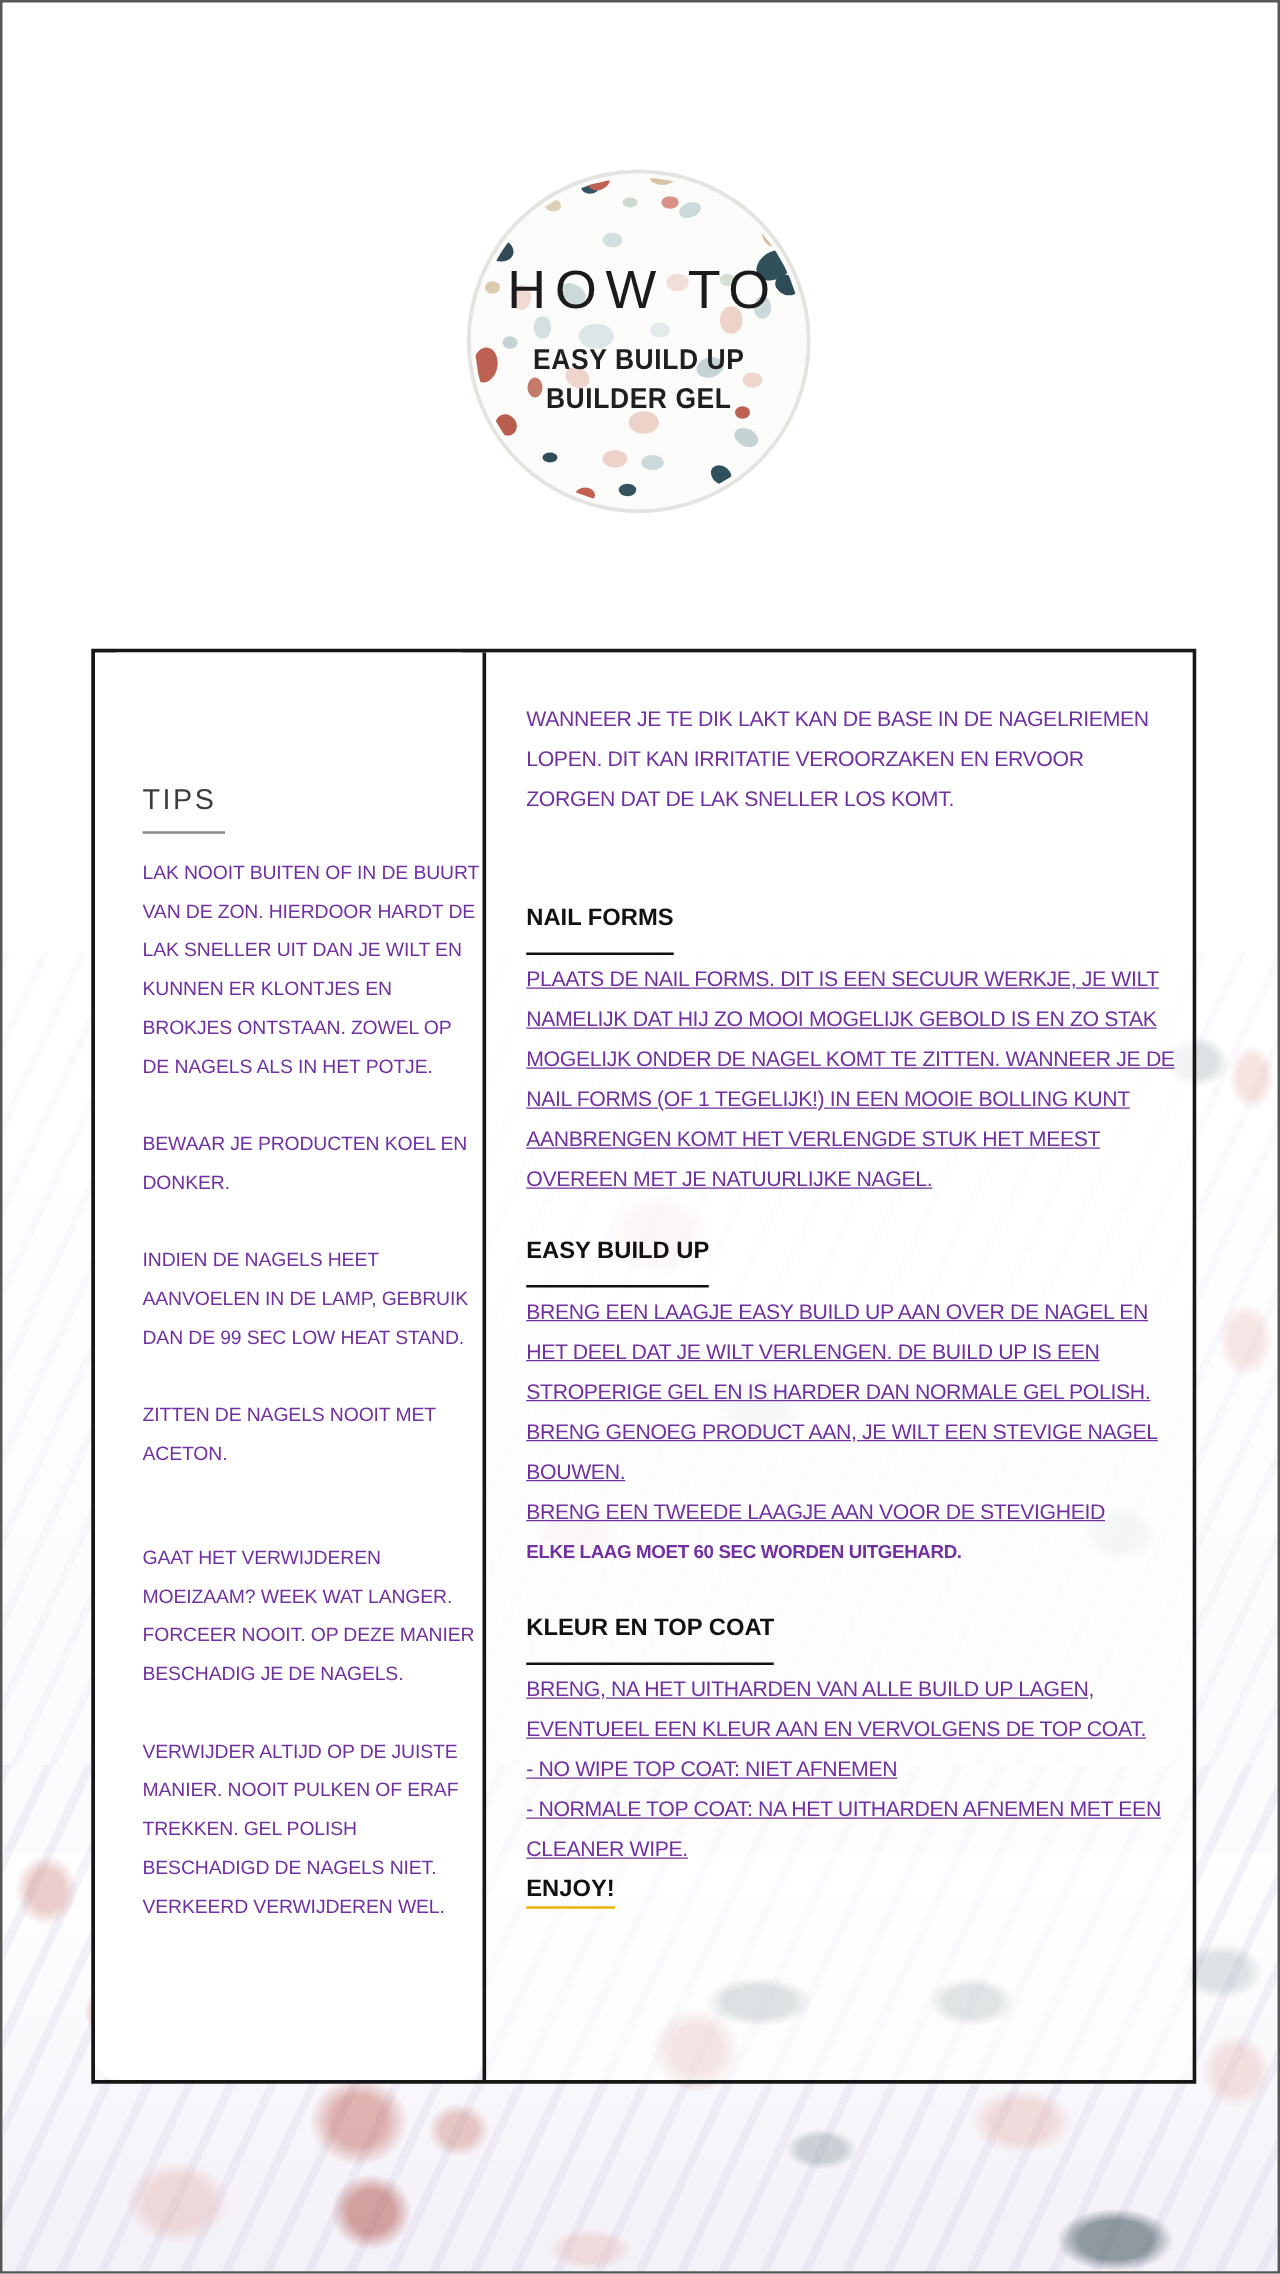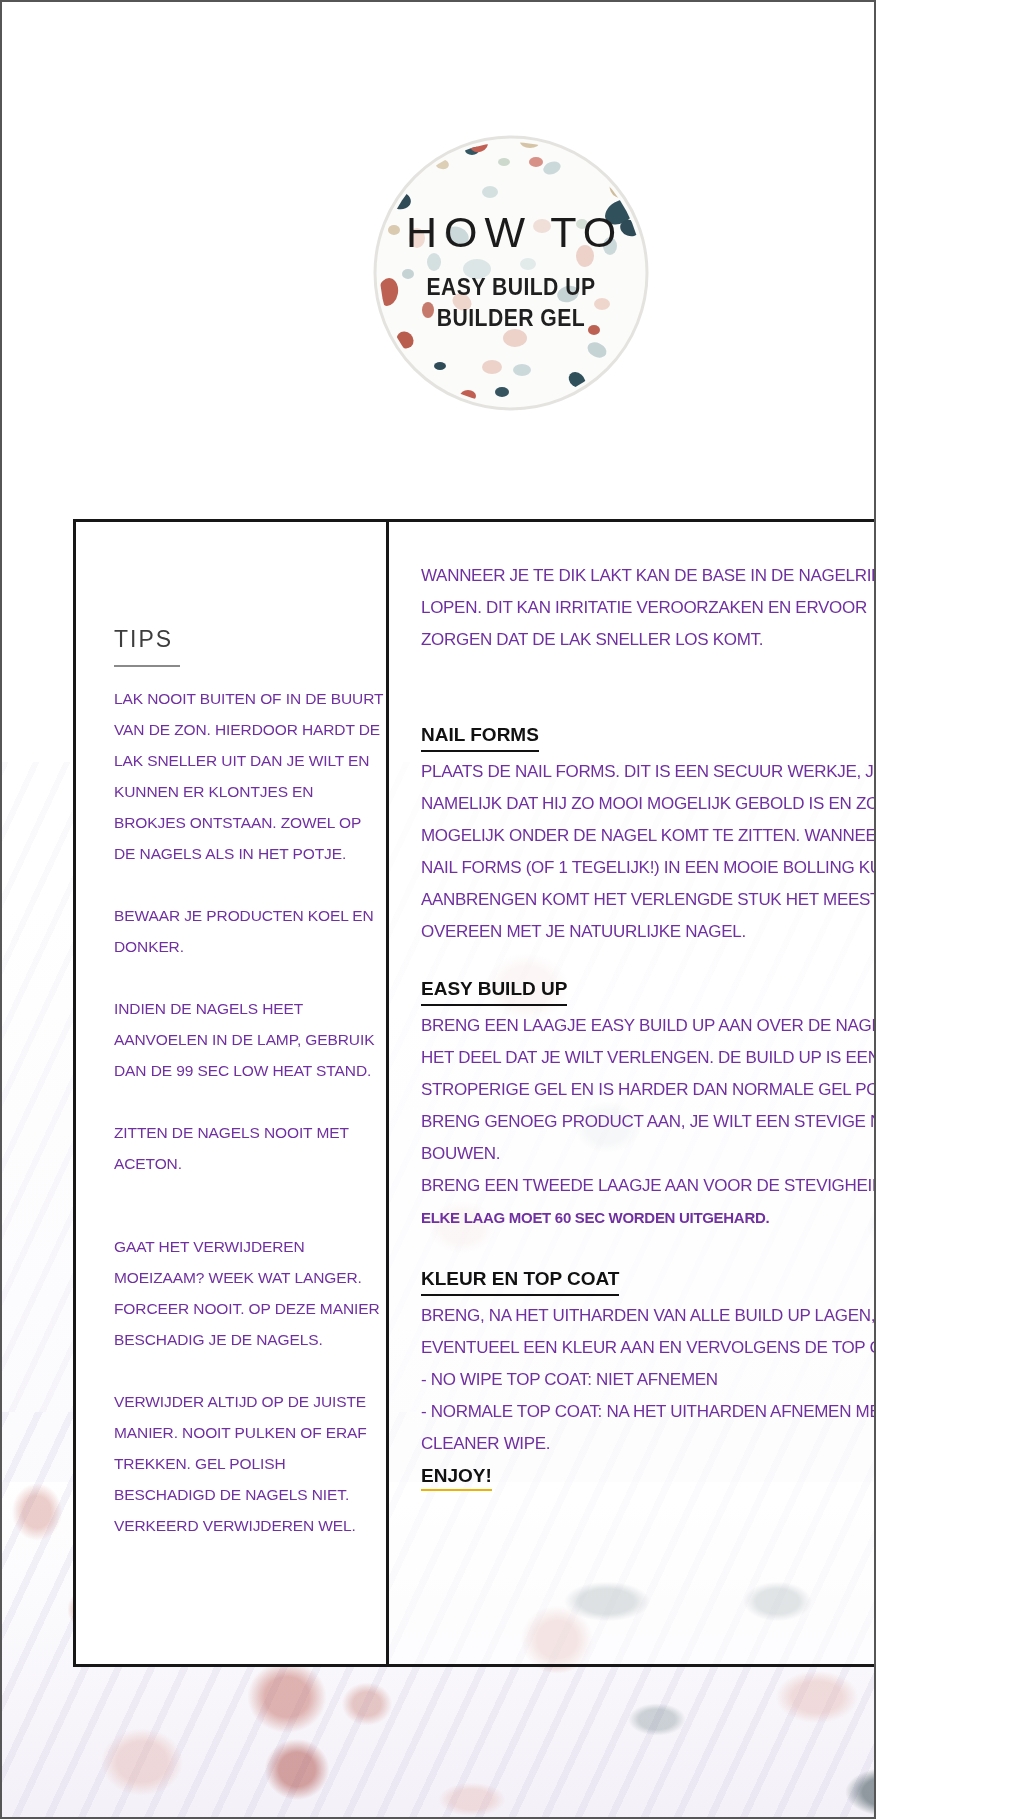--- a/index.html
+++ b/index.html
@@ -1,18 +1,18 @@
 <!DOCTYPE html>
 <html><head>
 <meta charset="utf-8">
 <style>
   html,body{margin:0;padding:0;background:#ffffff;}
   .page{
     position:relative;
-    width:876px;height:1819px;
+    width:1024px;height:1819px;
     background:#ffffff;
     border:2px solid #565656;
     box-sizing:border-box;
     overflow:hidden;
     font-family:"Liberation Sans","DejaVu Sans",sans-serif;
   }
   
   .watercolor{
     position:absolute;inset:0;
     background-repeat:no-repeat;
@@ -77,20 +77,21 @@
   
   .box{
     position:absolute;left:71px;top:517px;width:878px;height:1142px;
     border:3px solid #171717;background:transparent;
   }
   .divider{position:absolute;left:310px;top:0;width:3px;height:100%;background:#171717;}
   .col-left{
     position:absolute;left:0;top:0;width:310px;height:100%;
     background:#ffffff;box-sizing:border-box;
     padding:0 0 0 38px;
+    border-radius:18px;
   }
   .col-right{
     position:absolute;left:313px;top:0;width:565px;height:100%;
     background:rgba(255,255,255,.62);box-sizing:border-box;
     padding:0 12px 0 32px;
   }
   .tips-heading{
     margin-top:104px;font-size:23px;line-height:26px;
     color:#3d3d3d;letter-spacing:2px;font-weight:400;
   }
@@ -101,27 +102,27 @@
   }
   .tip.first{margin-top:16px;}
   .tip.gap-extra{margin-top:52px;}
   .intro{
     margin:38px 0 12px 0;font-size:17px;line-height:32px;color:#7030a0;letter-spacing:-0.3px;
   }
   .section-heading{
     margin:64px 0 0 0;font-size:19px;line-height:30px;color:#111111;font-weight:700;
   }
   .section-heading span{
-    display:inline-block;border-bottom:2px solid #111111;padding-bottom:3px;line-height:24px;
+    display:inline-block;border-bottom:2px solid #111111;padding-bottom:15px;line-height:24px;
   }
   .section-heading.tight{margin-top:26px;}
   .section-heading.mid{margin-top:30px;}
   .section-body{
     margin:4px 0 0 0;font-size:17px;line-height:32px;color:#7030a0;
-    letter-spacing:-0.3px;white-space:pre-line;
+    letter-spacing:-0.3px;white-space:pre-line;text-decoration:underline;
   }
   .section-em{
     margin:0;font-size:15px;line-height:32px;color:#7030a0;font-weight:700;letter-spacing:-0.3px;
   }
   .outro{
     margin:0;font-size:19px;line-height:32px;color:#111111;font-weight:700;
   }
   .outro span{display:inline-block;border-bottom:2px solid #eab308;padding-bottom:1px;line-height:24px;}
 </style>
 </head>

